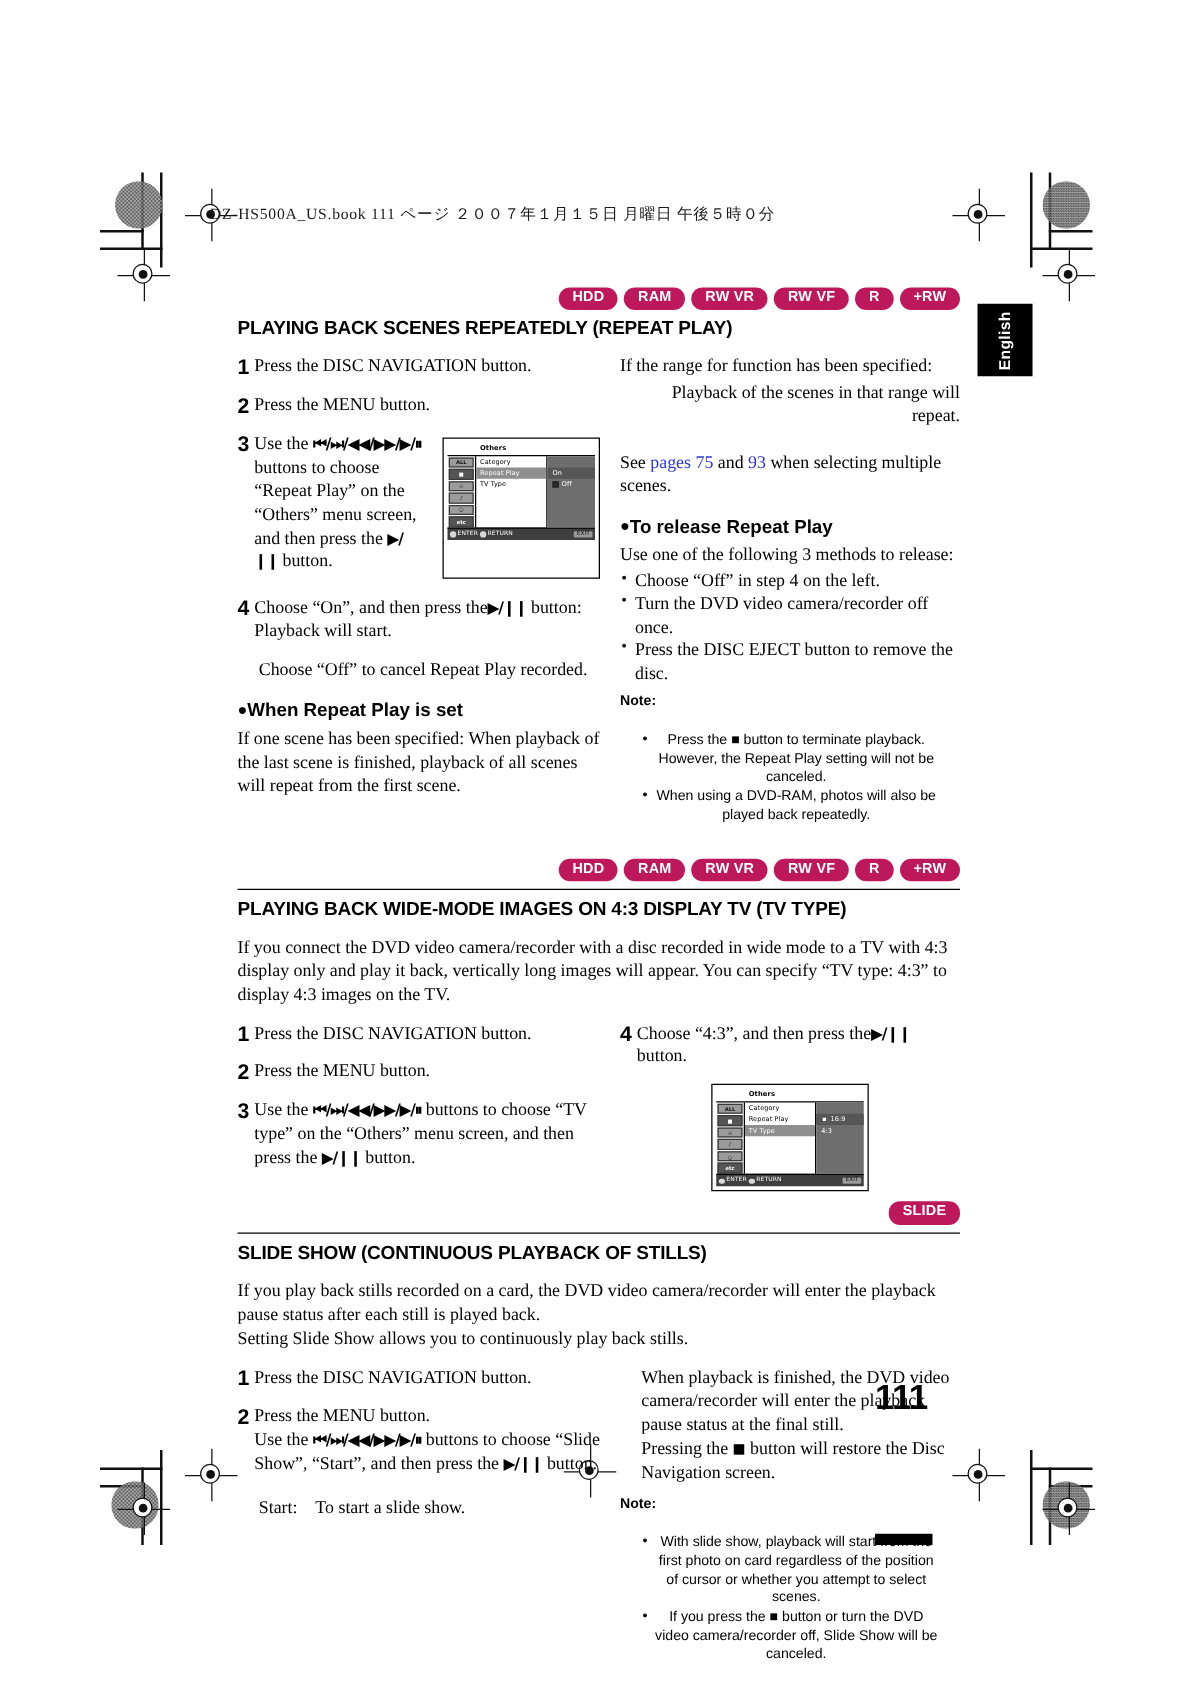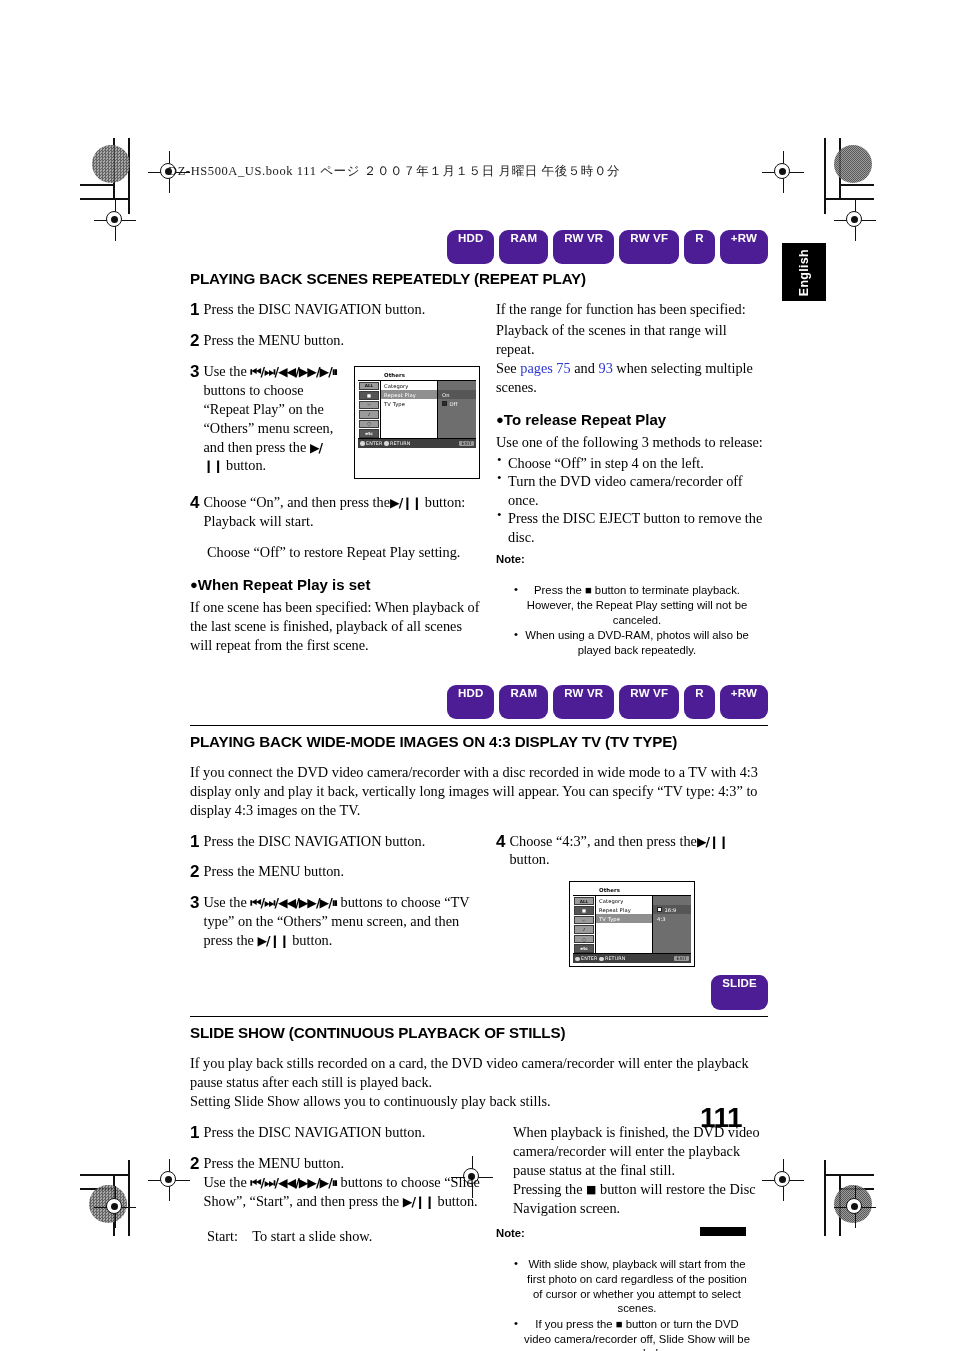--- a/index.html
+++ b/index.html
@@ -89,27 +89,27 @@
     width: 578px;
   }
 
   
   .badges {
     display: flex; justify-content: flex-end;
     gap: 5px;
     margin-bottom: 6px;
   }
   .badge {
-    background: #4c1d95;
+    background: #be185d;
     color: #fff;
     font-family: "Liberation Sans", sans-serif;
     font-size: 11.5px;
     font-weight: 700;
     letter-spacing: .2px;
-    padding: 2px 11px 19px 11px;
+    padding: 2px 11px 3px 11px;
     border-radius: 9px;
     line-height: 1.15;
     white-space: nowrap;
   }
 
   
   h1.sec {
     font-family: "Liberation Sans", sans-serif;
     font-size: 15.2px;
     font-weight: 700;
@@ -473,29 +473,29 @@
           </div>
         </div>
 
         <div class="step" style="margin-top:14px;">
           <span class="num">4</span>
           <span class="body"><span>Choose “On”, and then press the</span><span class="glyph">▶/❙❙</span>
             <span>button: Playback will start.</span>
           </span>
         </div>
 
-        <p class="para indent">Choose “Off” to restore Repeat Play setting.</p>
+        <p class="para indent">Choose “Off” to cancel Repeat Play recorded.</p>
 
         <h2 class="bullhead"><span class="b">●</span><span>When Repeat Play is set</span></h2>
         <p class="para">If one scene has been specified: When playback of the last scene is finished, playback of all scenes will repeat from the first scene.</p>
       </div>
 
       <div class="col-r">
         <p class="para" style="margin-bottom:2px;">If the range for function has been specified:</p>
-        <p class="para" style="margin-bottom:0;">Playback of the scenes in that range will repeat.</p>
+        <p class="para" style="margin-bottom:18px;text-align:right;">Playback of the scenes in that range will repeat.</p>
         <p class="para"><span>See</span>
           <span class="lnk">pages 75</span>
           <span>and</span>
           <span class="lnk">93</span>
           <span>when selecting multiple scenes.</span>
         </p>
 
         <h2 class="bullhead"><span class="b">●</span><span>To release Repeat Play</span></h2>
         <p class="para" style="margin-bottom:2px;">Use one of the following 3 methods to release:</p>
         <ul class="plainlist">

